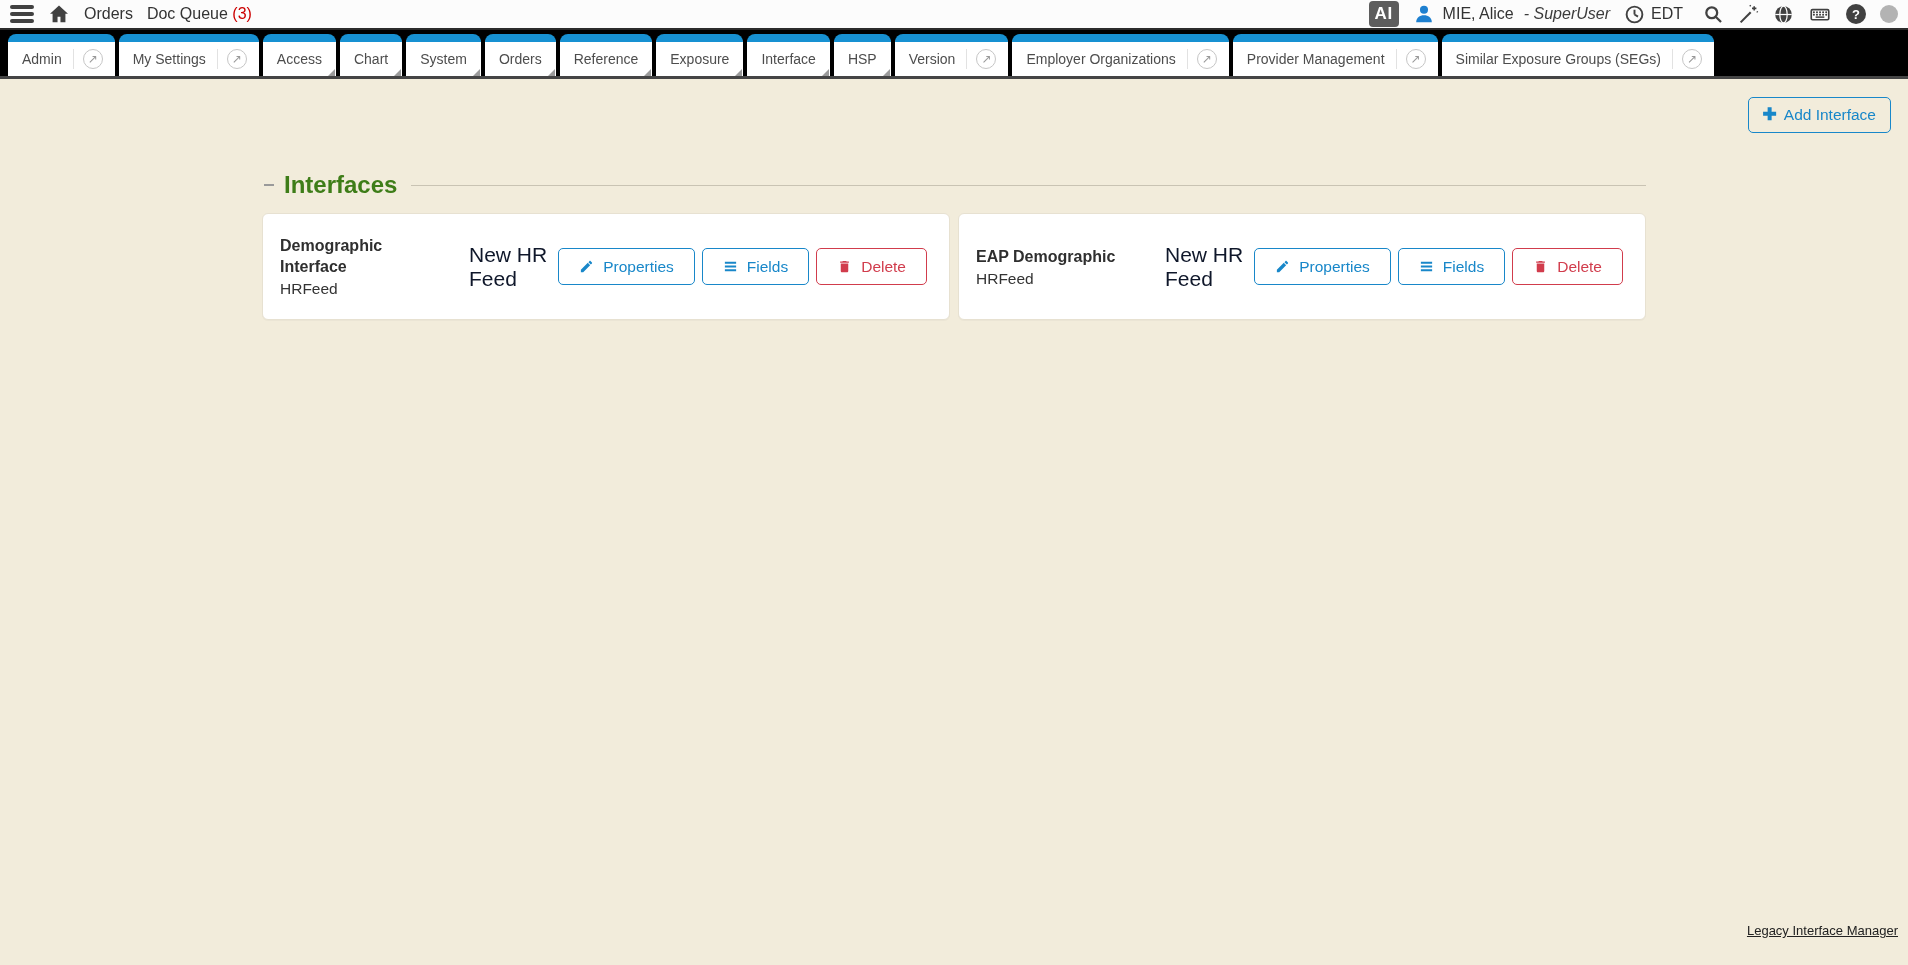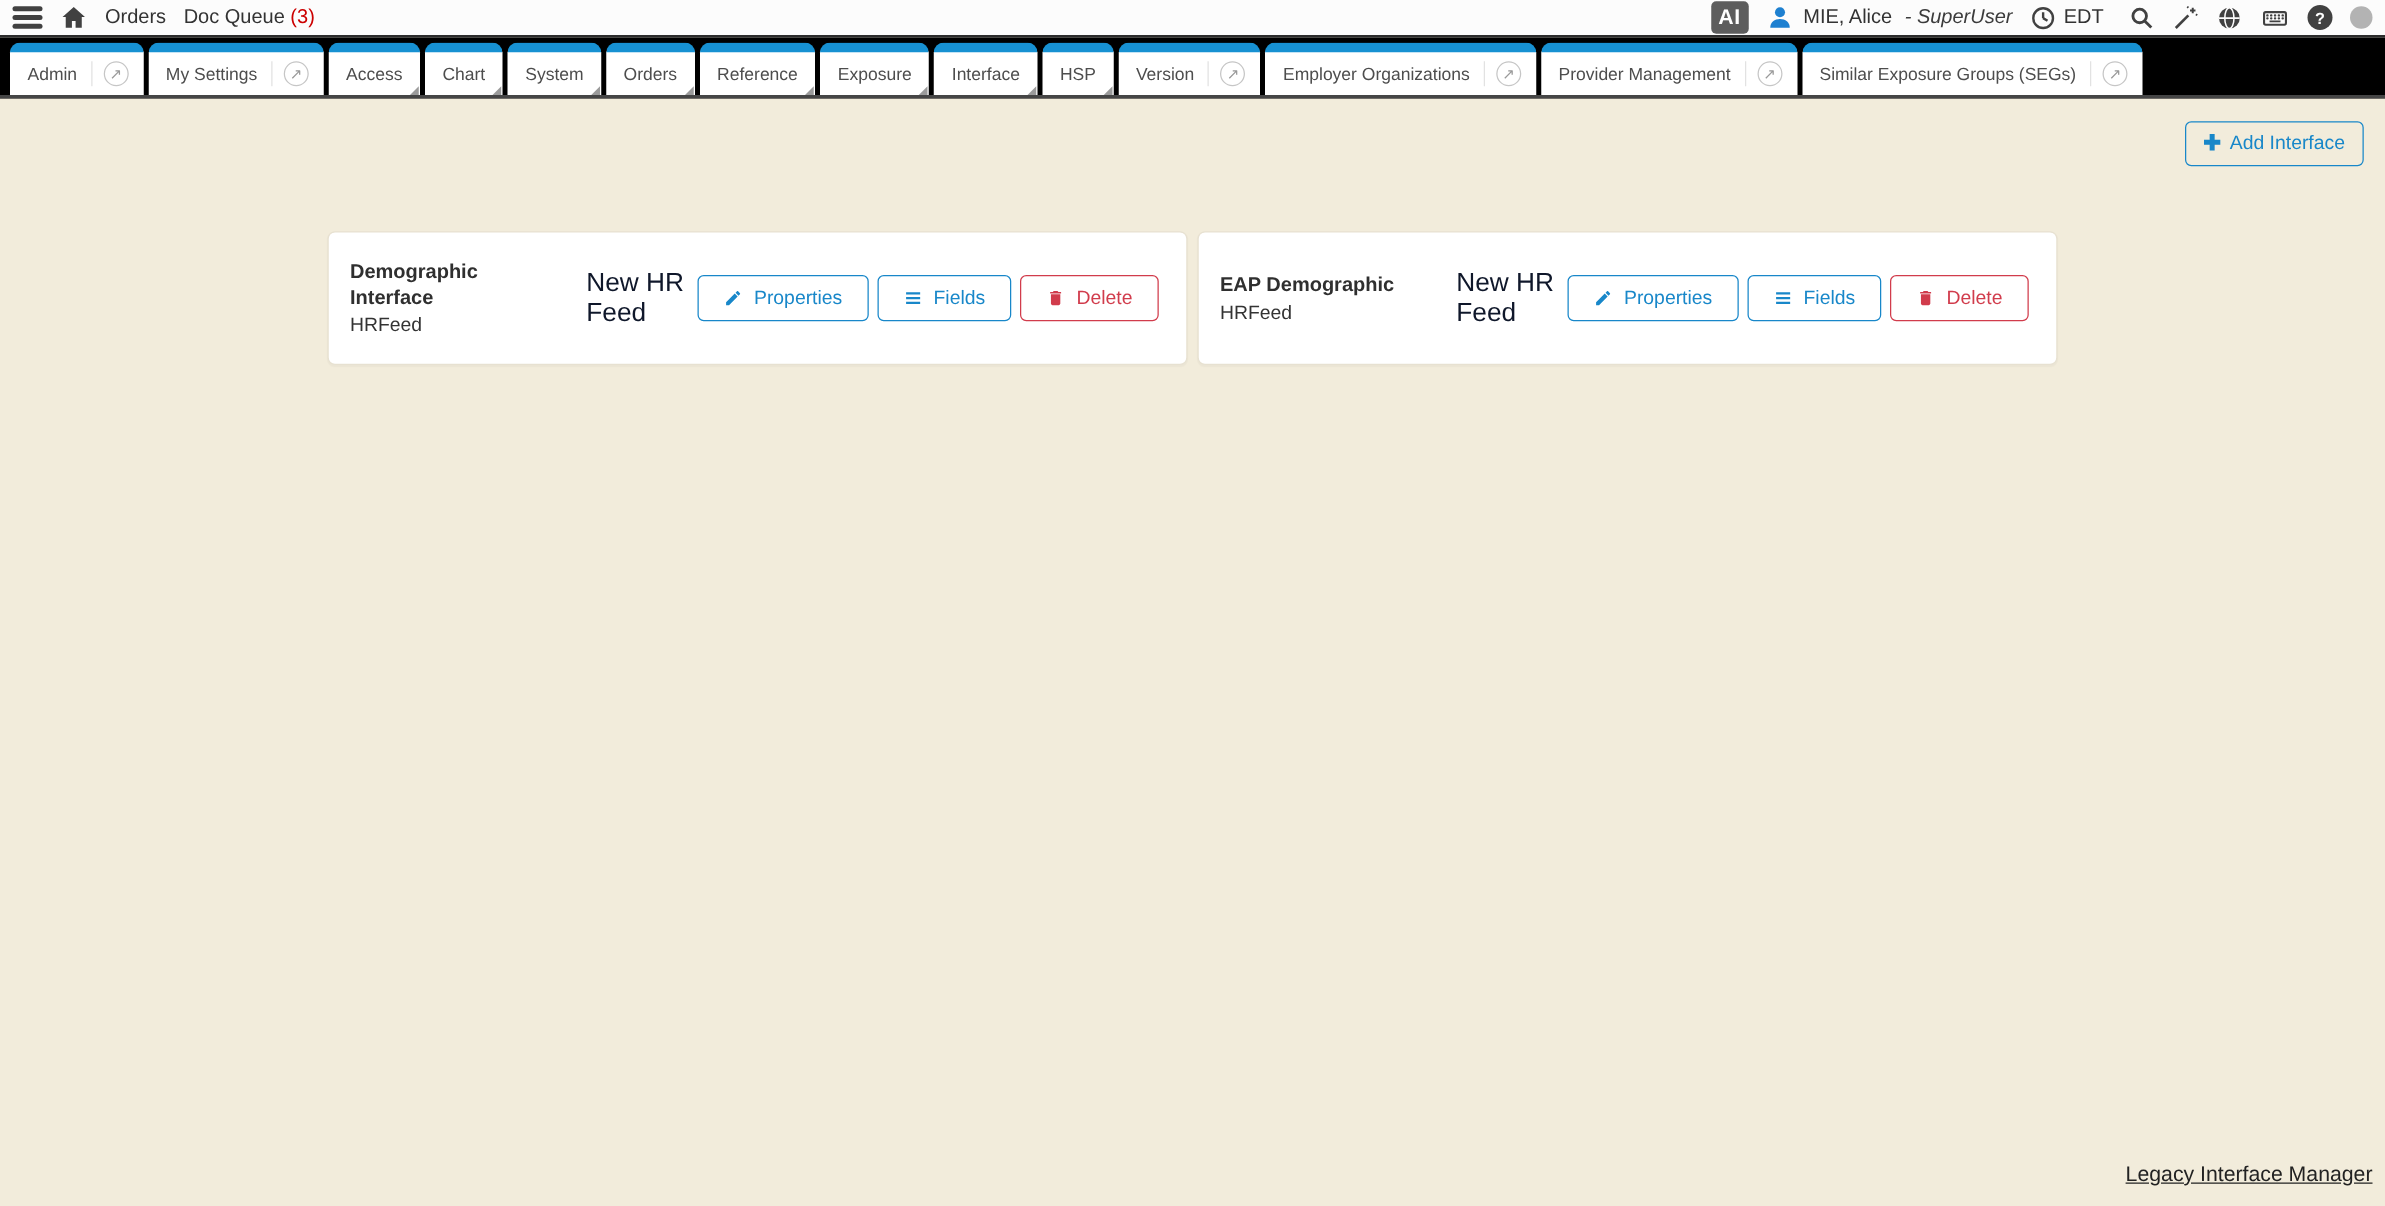--- a/index.html
+++ b/index.html
@@ -84,22 +84,22 @@
   .btn-row { display: flex; gap: 7px; align-items: center; }
   .btn {
     display: inline-flex; align-items: center; gap: 9px; background: #fff;
     border-radius: 5px; font-size: 15.5px; padding: 8.5px 20px; cursor: pointer;
     font-family: "Liberation Sans", sans-serif;
   }
   .btn-blue { border: 1px solid #1887c9; color: #1887c9; }
   .btn-red { border: 1px solid #d13c4c; color: #d13c4c; }
 
   .legacy-link {
-    position: absolute; right: 10px; bottom: 12px;
-    color: #222; font-size: 17px; text-decoration: underline;
+    position: absolute; right: 10px; bottom: 24px;
+    color: #222; font-size: 13px; text-decoration: underline;
   }
   svg { display: block; }
 </style>
 </head>
 <body>
 
 <header class="topbar">
   <div class="hamburger">
       <span></span>
       <span></span>
@@ -228,20 +228,25 @@
 </nav>
 
 <main class="content">
 
   <button class="add-btn">
     <span class="plus">✚</span>
     <span>Add Interface</span>
   </button>
 
   <section class="section">
+    <div class="sec-head">
+      <span class="collapse-dash"></span>
+      <h2 class="sec-title">Interfaces</h2>
+      <span class="sec-rule"></span>
+    </div>
 
     <div class="cards">
 
       <div class="card">
         <div class="if-name-col">
           <div class="if-name">Demographic Interface</div>
           <div class="if-code">HRFeed</div>
         </div>
         <div class="if-feed">New HR Feed</div>
         <div class="btn-row">

